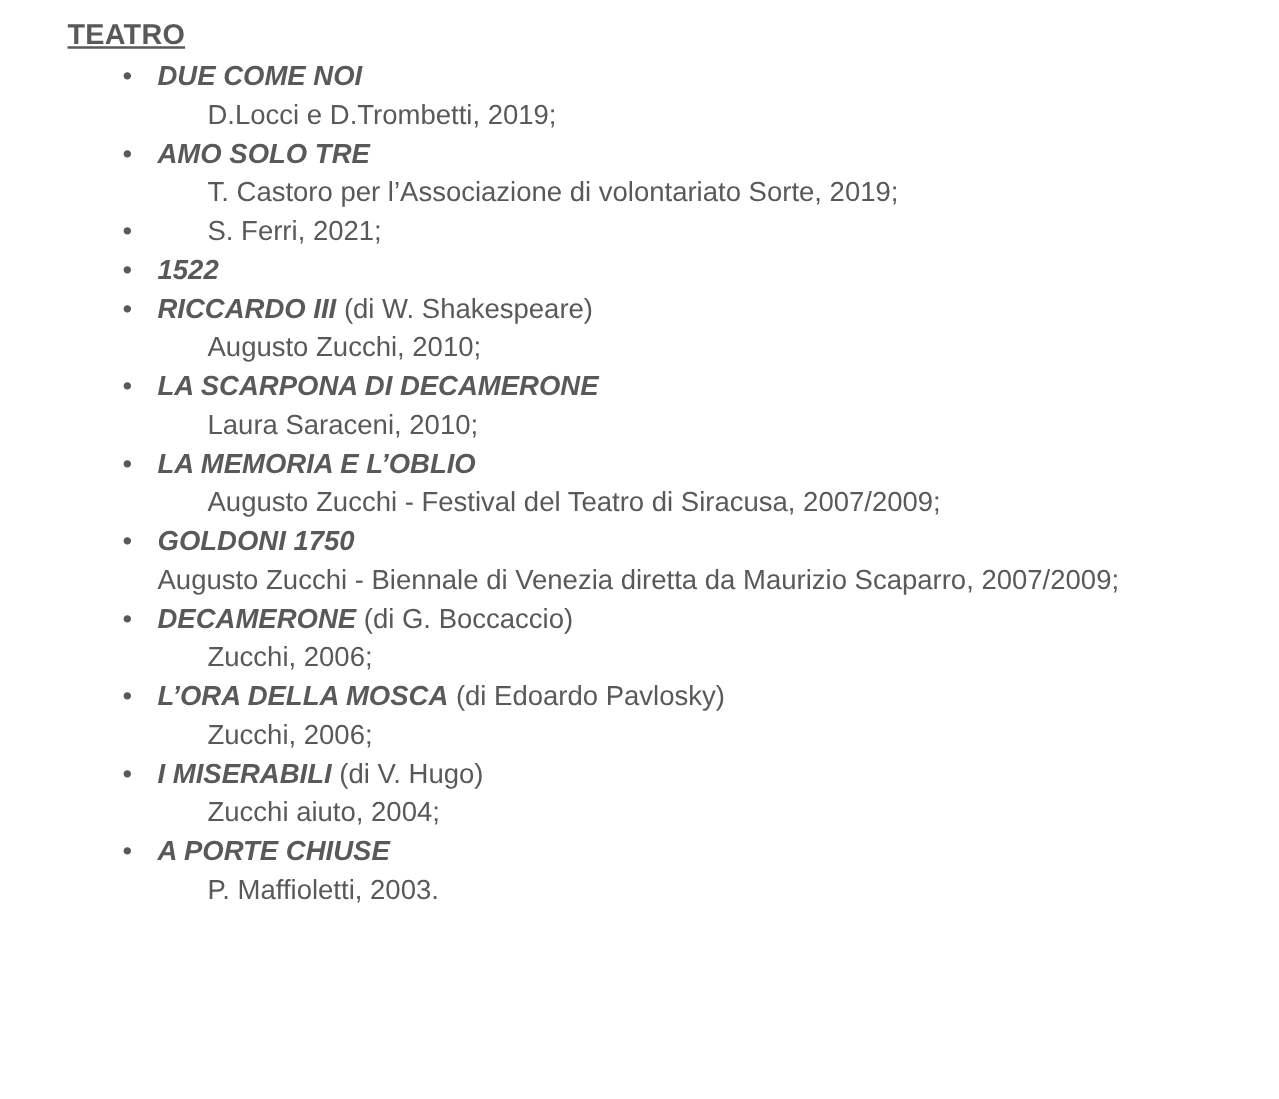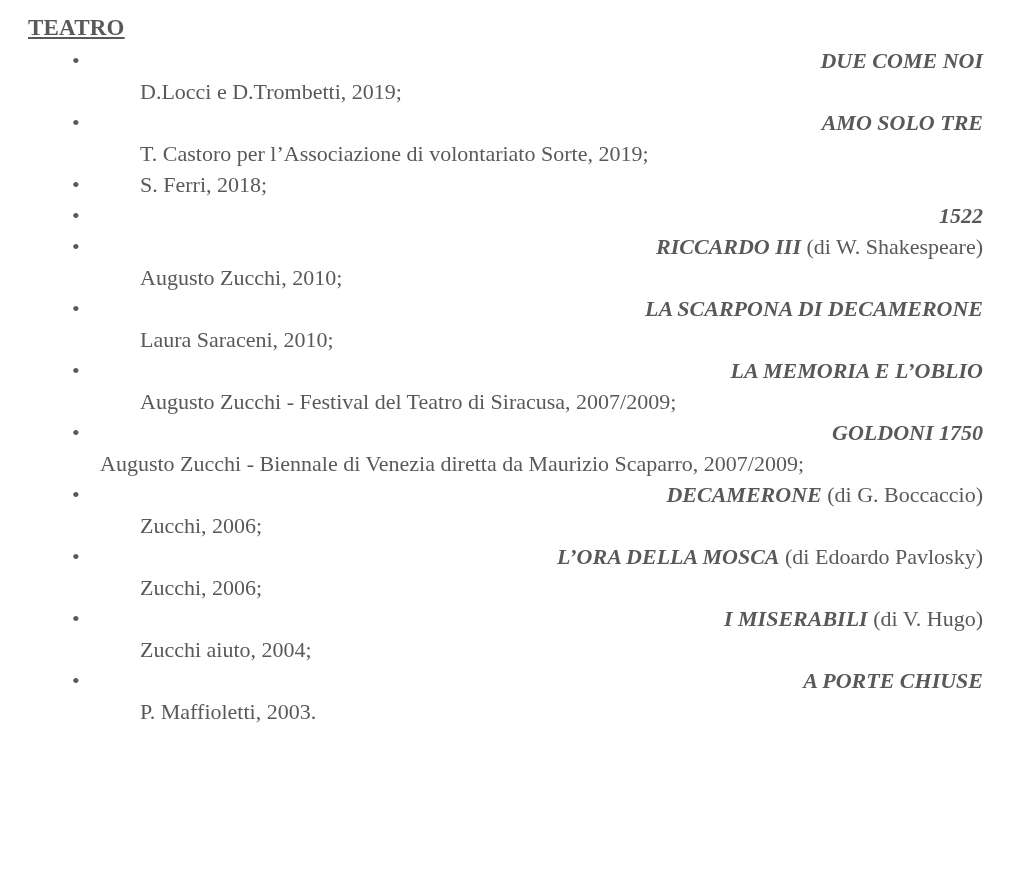--- a/index.html
+++ b/index.html
@@ -12,22 +12,21 @@
     height: 879px;
     font-family: "Liberation Sans", sans-serif;
     color: #595959;
     overflow: hidden;
   }
   .page {
     position: relative;
     width: 1023px;
     height: 879px;
     box-sizing: border-box;
-    padding: 14px 40px 0 28px;
-    font-family: Liberation Serif, serif;
+    padding: 14px 40px 0 54px;
   }
   .section-heading {
     font-size: 23px;
     font-weight: bold;
     text-decoration: underline;
     letter-spacing: 0.2px;
     color: #595959;
     margin: 0 0 4px 0;
     line-height: 1.18;
   }
@@ -47,21 +46,20 @@
     top: 0;
     font-size: 22px;
     line-height: 31px;
     color: #595959;
   }
   .title-line {
     font-size: 22px;
     line-height: 31px;
     color: #595959;
     white-space: nowrap;
-    text-align: right;
   }
   .title-line .work {
     font-weight: bold;
     font-style: italic;
   }
   .title-line .paren {
     font-weight: normal;
     font-style: normal;
   }
   .credit-line {
@@ -91,21 +89,21 @@
         <div class="title-line"><span class="work">DUE COME NOI</span><span class="paren"></span></div>
         <div class="credit-line nowrap">D.Locci e D.Trombetti, 2019;</div>
       </li>
       <li class="entry">
         <span class="bullet">•</span>
         <div class="title-line"><span class="work">AMO SOLO TRE</span><span class="paren"></span></div>
         <div class="credit-line nowrap">T. Castoro per l’Associazione di volontariato Sorte, 2019;</div>
       </li>
       <li class="entry">
         <span class="bullet">•</span>
-        <div class="credit-line nowrap">S. Ferri, 2018;</div>
+        <div class="credit-line nowrap">S. Ferri, 2021;</div>
       </li>
       <li class="entry">
         <span class="bullet">•</span>
         <div class="title-line"><span class="work">1522</span><span class="paren"></span></div>
       </li>
       <li class="entry">
         <span class="bullet">•</span>
         <div class="title-line"><span class="work">RICCARDO III</span><span class="paren"> (di W. Shakespeare)</span></div>
         <div class="credit-line nowrap">Augusto Zucchi, 2010;</div>
       </li>

